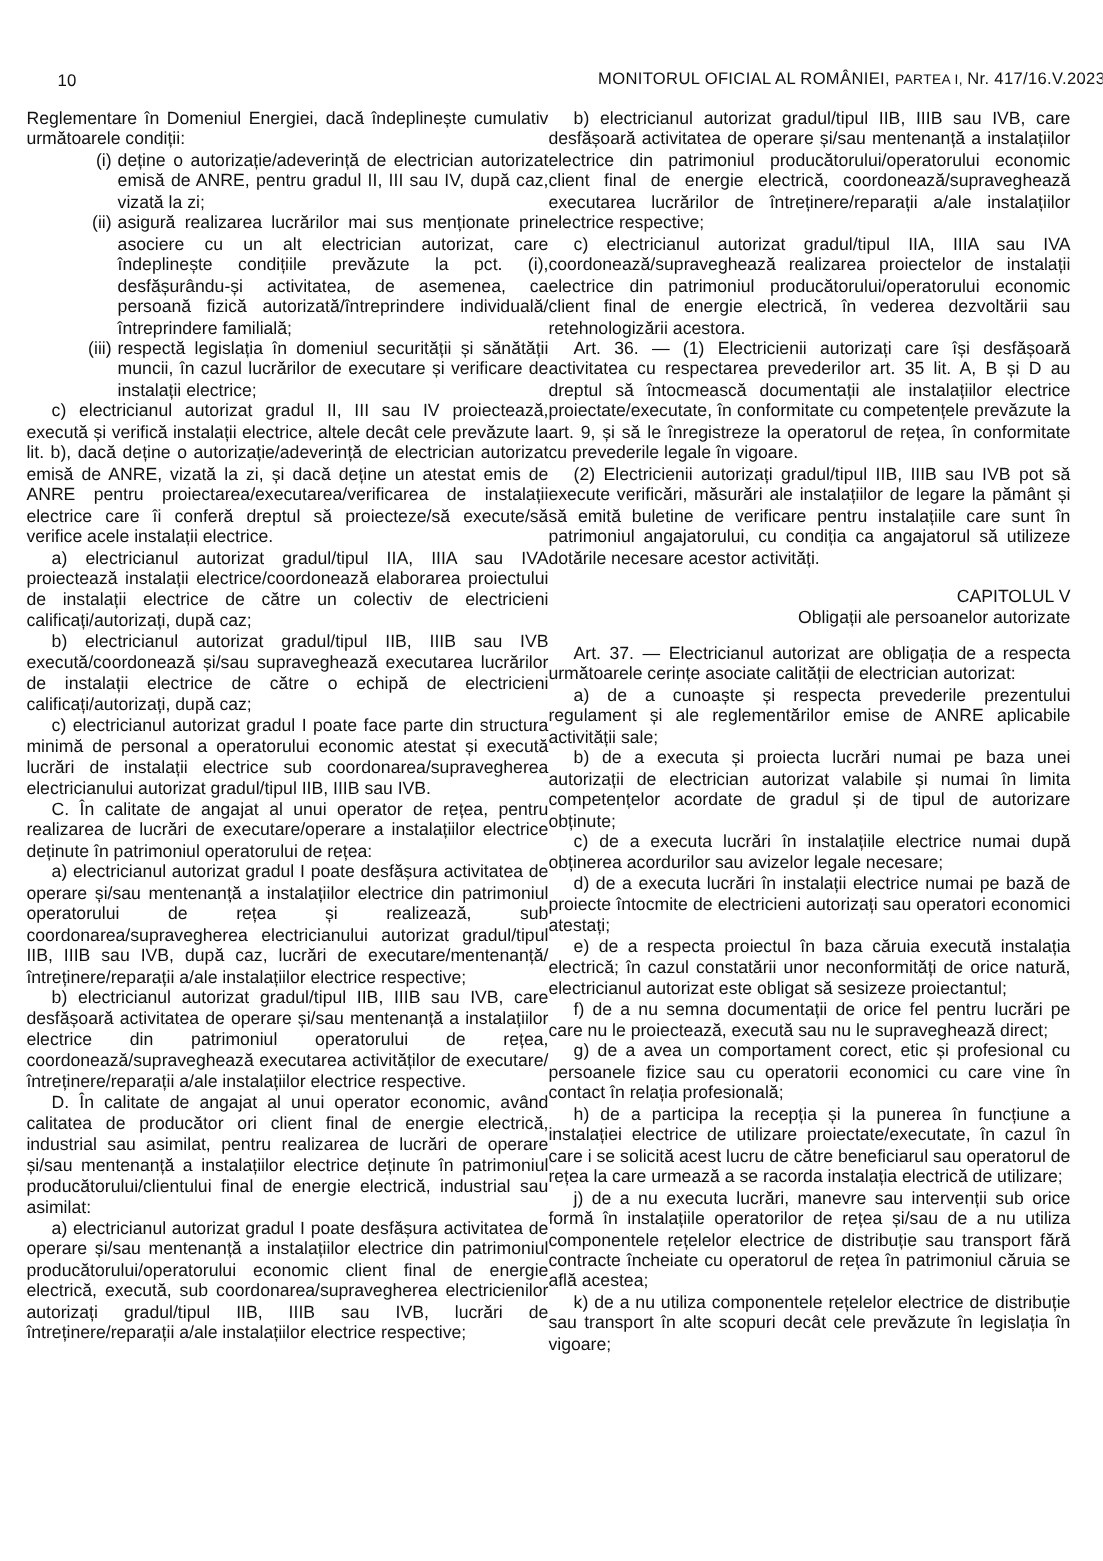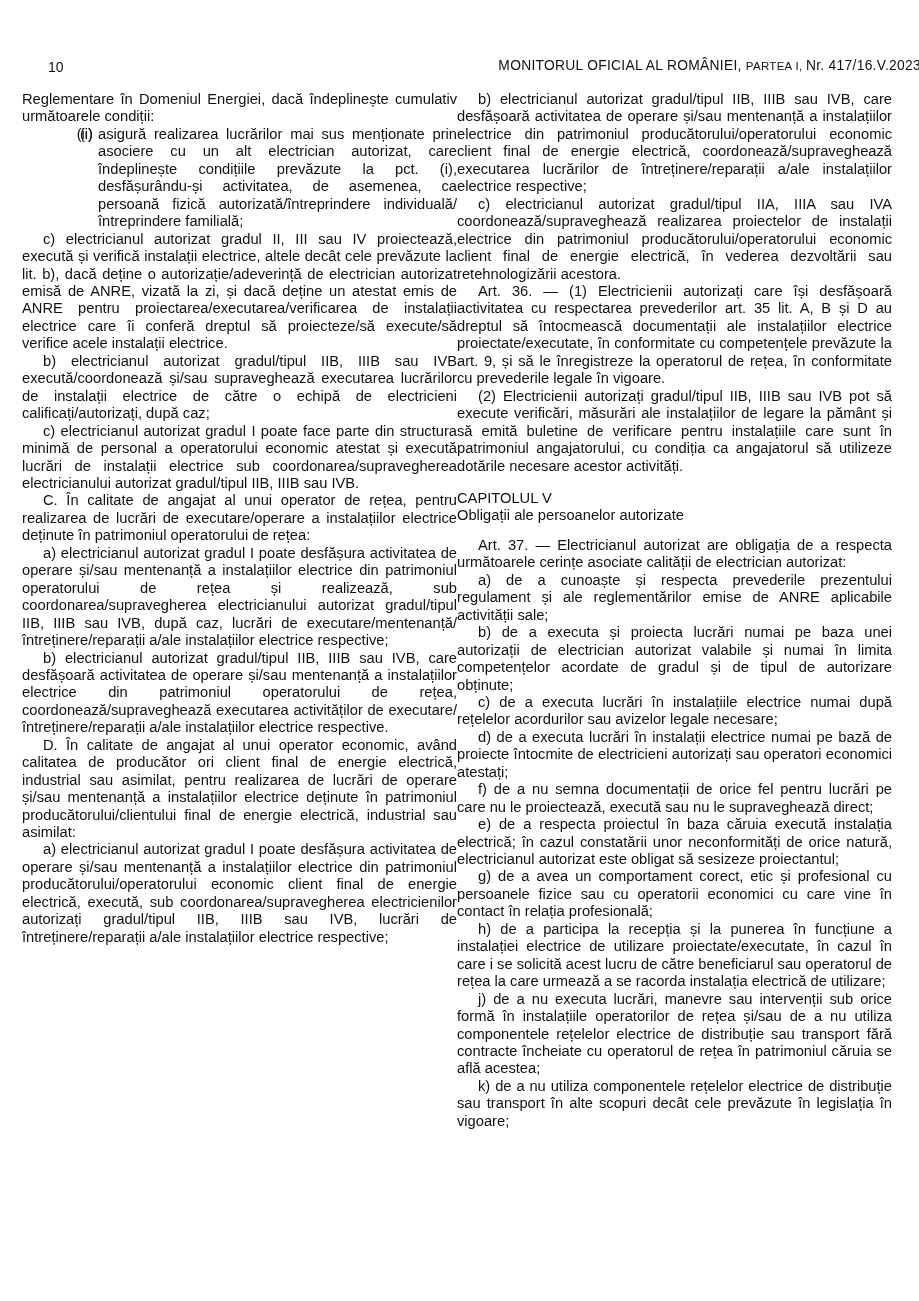--- a/index.html
+++ b/index.html
@@ -52,21 +52,21 @@
   .list-item .marker {
     position: absolute;
     left: 0;
     top: 0;
     width: 71px;
     text-align: right;
   }
   .chapter {
     margin-top: 15px;
     margin-bottom: 12px;
-    text-align: left;
+    text-align: right;
     text-indent: 0;
   }
   .chapter .chapter-number { font-weight: normal; }
   .chapter .chapter-title { font-weight: normal; }
 </style>
 </head>
 <body>
 
 <div class="page">
 
@@ -74,26 +74,32 @@
     <div class="page-number">10</div>
     <div class="header-title"><span>MONITORUL OFICIAL AL ROMÂNIEI, </span><span class="part-small">PARTEA I, </span><span>Nr. 417/16.V.2023</span></div>
   </div>
 
   <div class="columns">
 
     <div class="col">
       <div class="para no-indent">Reglementare în Domeniul Energiei, dacă îndeplinește cumulativ următoarele condiții:</div>
       <div class="list-item">
         <span class="marker">(i)</span>
+        <span>deține o autorizație/adeverință de electrician autorizat emisă de ANRE, pentru gradul II, III sau IV, după caz, vizată la zi;</span>
       </div>
       <div class="list-item">
         <span class="marker">(ii)</span>
         <span>asigură realizarea lucrărilor mai sus menționate prin asociere cu un alt electrician autorizat, care îndeplinește condițiile prevăzute la pct. (i), desfășurându-și activitatea, de asemenea, ca persoană fizică autorizată/întreprindere individuală/întreprindere familială;</span>
       </div>
+      <div class="list-item">
+        <span class="marker">(iii)</span>
+        <span>respectă legislația în domeniul securității și sănătății muncii, în cazul lucrărilor de executare și verificare de instalații electrice;</span>
+      </div>
       <div class="para">c) electricianul autorizat gradul II, III sau IV proiectează, execută și verifică instalații electrice, altele decât cele prevăzute la lit. b), dacă deține o autorizație/adeverință de electrician autorizat emisă de ANRE, vizată la zi, și dacă deține un atestat emis de ANRE pentru proiectarea/executarea/verificarea de instalații electrice care îi conferă dreptul să proiecteze/să execute/să verifice acele instalații electrice.</div>
+      <div class="para">a) electricianul autorizat gradul/tipul IIA, IIIA sau IVA proiectează instalații electrice/coordonează elaborarea proiectului de instalații electrice de către un colectiv de electricieni calificați/autorizați, după caz;</div>
       <div class="para">b) electricianul autorizat gradul/tipul IIB, IIIB sau IVB execută/coordonează și/sau supraveghează executarea lucrărilor de instalații electrice de către o echipă de electricieni calificați/autorizați, după caz;</div>
       <div class="para">c) electricianul autorizat gradul I poate face parte din structura minimă de personal a operatorului economic atestat și execută lucrări de instalații electrice sub coordonarea/supravegherea electricianului autorizat gradul/tipul IIB, IIIB sau IVB.</div>
       <div class="para">C. În calitate de angajat al unui operator de rețea, pentru realizarea de lucrări de executare/operare a instalațiilor electrice deținute în patrimoniul operatorului de rețea:</div>
       <div class="para">a) electricianul autorizat gradul I poate desfășura activitatea de operare și/sau mentenanță a instalațiilor electrice din patrimoniul operatorului de rețea și realizează, sub coordonarea/supravegherea electricianului autorizat gradul/tipul IIB, IIIB sau IVB, după caz, lucrări de executare/mentenanță/întreținere/reparații a/ale instalațiilor electrice respective;</div>
       <div class="para">b) electricianul autorizat gradul/tipul IIB, IIIB sau IVB, care desfășoară activitatea de operare și/sau mentenanță a instalațiilor electrice din patrimoniul operatorului de rețea, coordonează/supraveghează executarea activităților de executare/întreținere/reparații a/ale instalațiilor electrice respective.</div>
       <div class="para">D. În calitate de angajat al unui operator economic, având calitatea de producător ori client final de energie electrică, industrial sau asimilat, pentru realizarea de lucrări de operare și/sau mentenanță a instalațiilor electrice deținute în patrimoniul producătorului/clientului final de energie electrică, industrial sau asimilat:</div>
       <div class="para">a) electricianul autorizat gradul I poate desfășura activitatea de operare și/sau mentenanță a instalațiilor electrice din patrimoniul producătorului/operatorului economic client final de energie electrică, execută, sub coordonarea/supravegherea electricienilor autorizați gradul/tipul IIB, IIIB sau IVB, lucrări de întreținere/reparații a/ale instalațiilor electrice respective;</div>
     </div>
 
     <div class="col">
@@ -101,24 +107,24 @@
       <div class="para">c) electricianul autorizat gradul/tipul IIA, IIIA sau IVA coordonează/supraveghează realizarea proiectelor de instalații electrice din patrimoniul producătorului/operatorului economic client final de energie electrică, în vederea dezvoltării sau retehnologizării acestora.</div>
       <div class="para">Art. 36. — (1) Electricienii autorizați care își desfășoară activitatea cu respectarea prevederilor art. 35 lit. A, B și D au dreptul să întocmească documentații ale instalațiilor electrice proiectate/executate, în conformitate cu competențele prevăzute la art. 9, și să le înregistreze la operatorul de rețea, în conformitate cu prevederile legale în vigoare.</div>
       <div class="para">(2) Electricienii autorizați gradul/tipul IIB, IIIB sau IVB pot să execute verificări, măsurări ale instalațiilor de legare la pământ și să emită buletine de verificare pentru instalațiile care sunt în patrimoniul angajatorului, cu condiția ca angajatorul să utilizeze dotările necesare acestor activități.</div>
       <div class="chapter">
         <div class="chapter-number">CAPITOLUL V</div>
         <div class="chapter-title">Obligații ale persoanelor autorizate</div>
       </div>
       <div class="para">Art. 37. — Electricianul autorizat are obligația de a respecta următoarele cerințe asociate calității de electrician autorizat:</div>
       <div class="para">a) de a cunoaște și respecta prevederile prezentului regulament și ale reglementărilor emise de ANRE aplicabile activității sale;</div>
       <div class="para">b) de a executa și proiecta lucrări numai pe baza unei autorizații de electrician autorizat valabile și numai în limita competențelor acordate de gradul și de tipul de autorizare obținute;</div>
-      <div class="para">c) de a executa lucrări în instalațiile electrice numai după rețelelor acordurilor sau avizelor legale necesare;</div>
+      <div class="para">c) de a executa lucrări în instalațiile electrice numai după obținerea acordurilor sau avizelor legale necesare;</div>
       <div class="para">d) de a executa lucrări în instalații electrice numai pe bază de proiecte întocmite de electricieni autorizați sau operatori economici atestați;</div>
+      <div class="para">e) de a respecta proiectul în baza căruia execută instalația electrică; în cazul constatării unor neconformități de orice natură, electricianul autorizat este obligat să sesizeze proiectantul;</div>
       <div class="para">f) de a nu semna documentații de orice fel pentru lucrări pe care nu le proiectează, execută sau nu le supraveghează direct;</div>
-      <div class="para">e) de a respecta proiectul în baza căruia execută instalația electrică; în cazul constatării unor neconformități de orice natură, electricianul autorizat este obligat să sesizeze proiectantul;</div>
       <div class="para">g) de a avea un comportament corect, etic și profesional cu persoanele fizice sau cu operatorii economici cu care vine în contact în relația profesională;</div>
       <div class="para">h) de a participa la recepția și la punerea în funcțiune a instalației electrice de utilizare proiectate/executate, în cazul în care i se solicită acest lucru de către beneficiarul sau operatorul de rețea la care urmează a se racorda instalația electrică de utilizare;</div>
       <div class="para">j) de a nu executa lucrări, manevre sau intervenții sub orice formă în instalațiile operatorilor de rețea și/sau de a nu utiliza componentele rețelelor electrice de distribuție sau transport fără contracte încheiate cu operatorul de rețea în patrimoniul căruia se află acestea;</div>
       <div class="para">k) de a nu utiliza componentele rețelelor electrice de distribuție sau transport în alte scopuri decât cele prevăzute în legislația în vigoare;</div>
     </div>
 
   </div>
 </div>
 
 </body></html>

